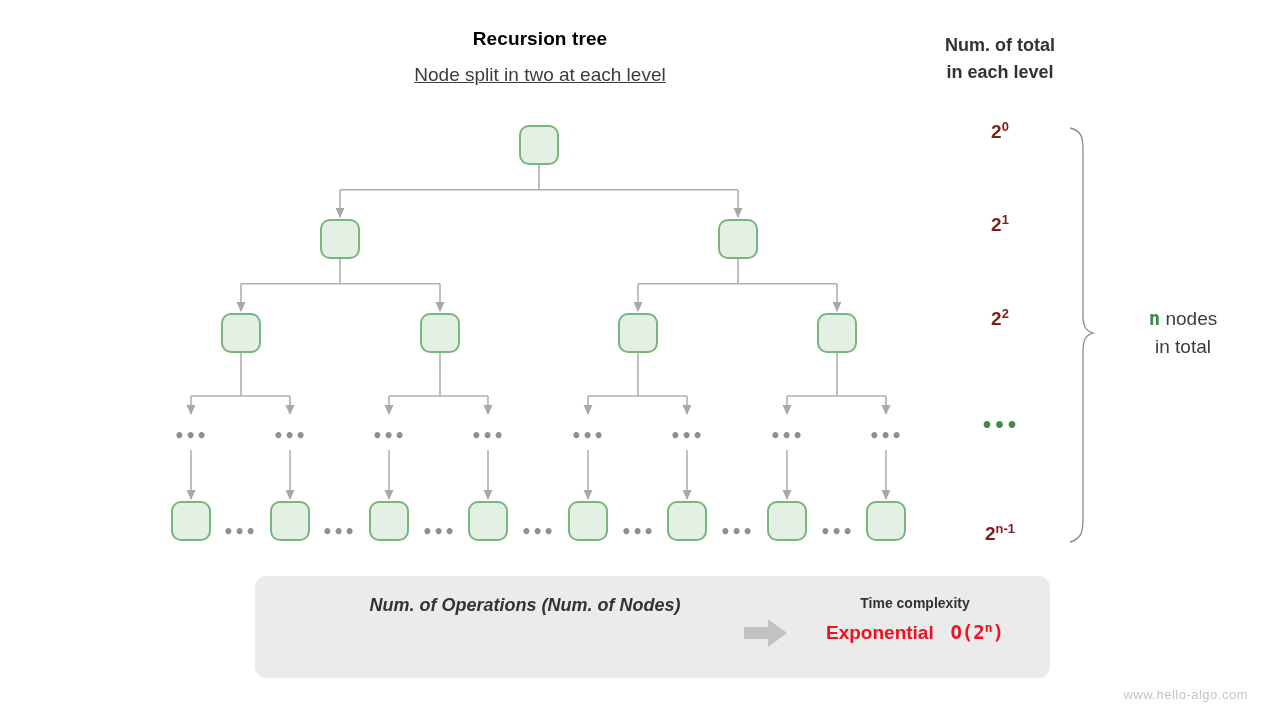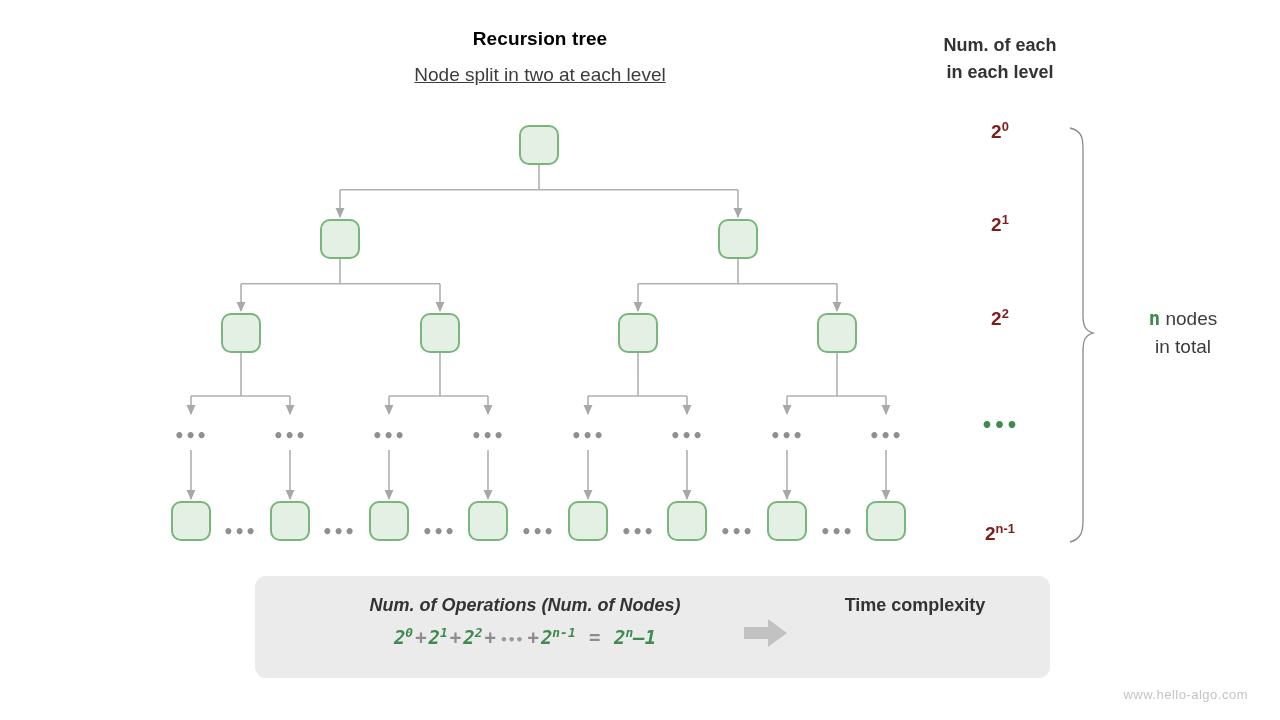--- a/index.html
+++ b/index.html
@@ -144,21 +144,21 @@
     line-height: 0;
   }
   #summary-right {
     position: absolute;
     left: 545px;
     top: 19px;
     width: 230px;
     text-align: center;
   }
   #complexity-title {
-    font-size: 18px;
+    font-size: 14px;
     font-weight: bold;
     color: #333333;
   }
   #complexity-value {
     margin-top: 10px;
     font-size: 19px;
     font-weight: bold;
     color: #f01020;
     white-space: nowrap;
   }
@@ -218,21 +218,21 @@
     stroke-width: 1.3;
     fill: none;
   }
 </style>
 </head>
 <body>
 
 <div id="tree-title">Recursion tree</div>
 <div id="tree-subtitle">Node split in two at each level</div>
 <div id="count-header">
-  <span>Num. of each</span><br>
+  <span>Num. of total</span><br>
   <span>in each level</span>
 </div>
 
 <svg id="tree-svg" viewBox="0 0 1280 720">
   <defs>
     <marker id="arrow" viewBox="0 0 10 10" refX="8" refY="5" markerWidth="7" markerHeight="7" orient="auto-start-reverse">
       <path d="M 0 1 L 9 5 L 0 9 z" class="arrow-head"></path>
     </marker>
   </defs>
   <g id="tree-edges">
@@ -358,23 +358,26 @@
 
 <div id="levels-total">
   <span class="nvar">n</span>
   <span>nodes</span><br>
   <span>in total</span>
 </div>
 
 <div id="summary-box">
   <div id="summary-left">
     <div id="ops-title">Num. of Operations (Num. of Nodes)</div>
-    <div id="ops-formula"><span>2<sup>0</sup></span><span class="op">+</span><span>2<sup>1</sup></span><span class="op">+</span><span>2<sup>2</sup></span><span class="op">+</span><span class="mid-dots">•••</span><span class="op">+</span><span>2<sup>n-1</sup></span><span class="op">&nbsp;=&nbsp;</span><span>2<sup>n</sup>–1</span></div>
   </div>
   <div id="summary-right">
     <div id="complexity-title">Time complexity</div>
+    <div id="complexity-value">
+      <span>Exponential</span>
+      <span class="bigO">&nbsp;O(2<sup>n</sup>)</span>
+    </div>
   </div>
 </div>
 <svg id="arrow-icon" viewBox="0 0 44 30">
   <path d="M 0 9 L 24 9 L 24 1 L 43 15 L 24 29 L 24 21 L 0 21 Z" fill="#c2c2c2"></path>
 </svg>
 
 <div id="watermark">www.hello-algo.com</div>
 
 </body></html>

